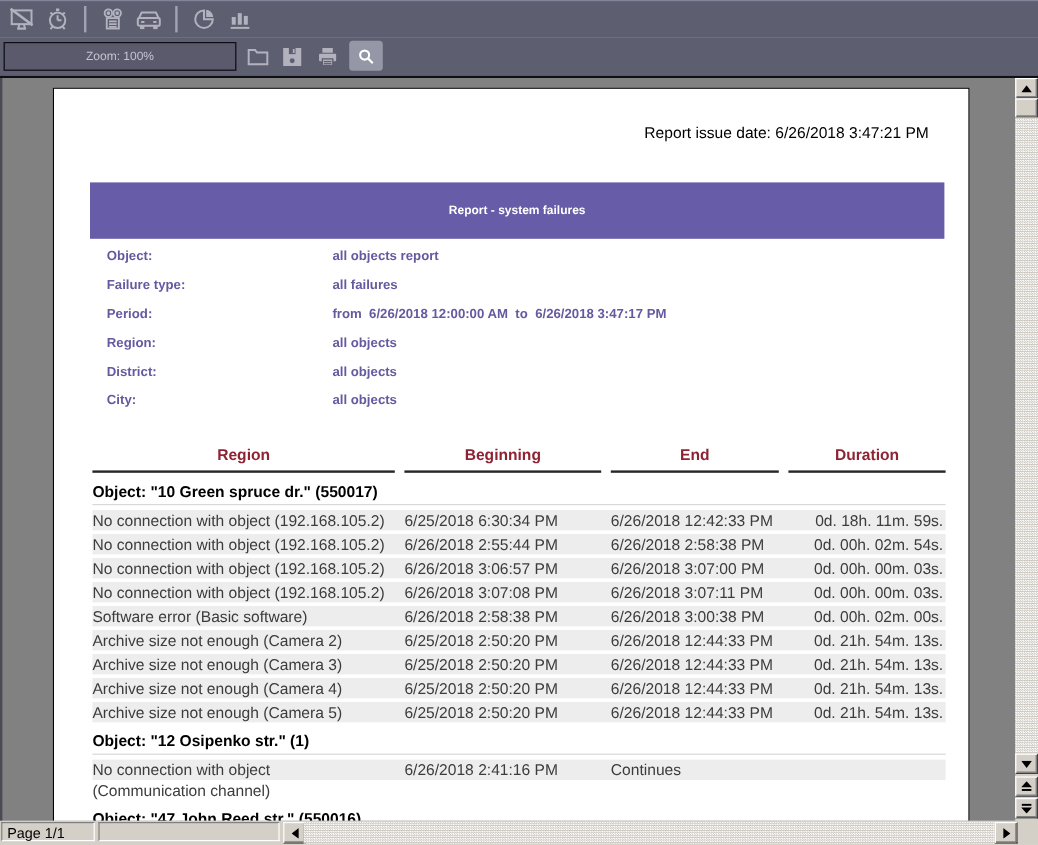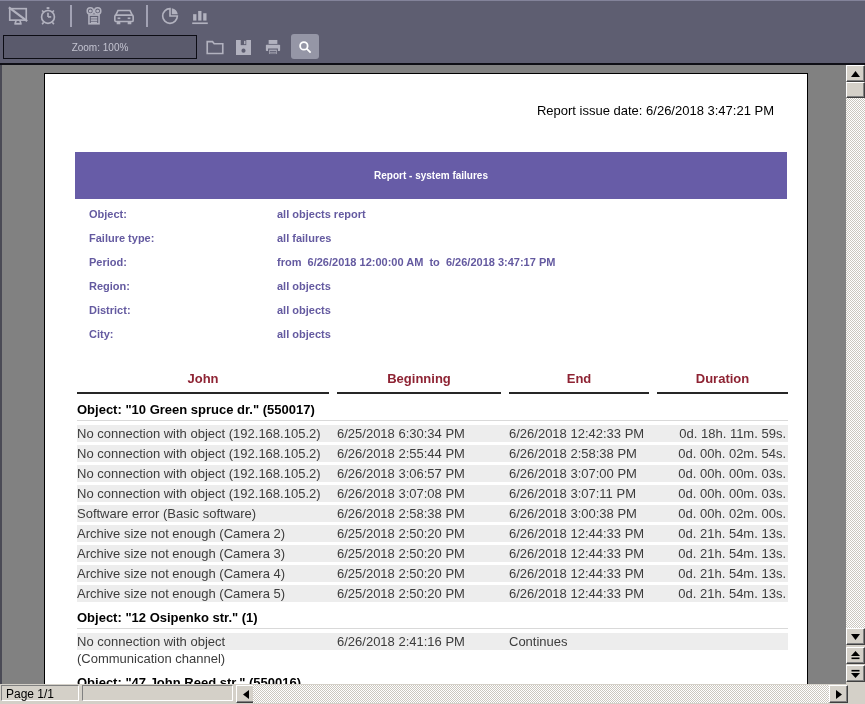--- a/index.html
+++ b/index.html
@@ -221,21 +221,21 @@
           <div class="flabel">District:</div>
           <div class="fvalue">all objects</div>
         </div>
         <div class="frow">
           <div class="flabel">City:</div>
           <div class="fvalue">all objects</div>
         </div>
       </div>
     <div id="tablewrap">
       <div class="hrow" id="thead">
-          <div class="hcell">John</div>
+          <div class="hcell">Region</div>
           <div class="hcell">Beginning</div>
           <div class="hcell">End</div>
           <div class="hcell">Duration</div>
         </div>
       <div id="tbody">
           <div class="sect">Object: "10 Green spruce dr." (550017)</div>
           <div class="drow">
             <div class="dcell c0">No connection with object (192.168.105.2)</div>
             <div class="dcell c1">6/25/2018 6:30:34 PM</div>
             <div class="dcell c2">6/26/2018 12:42:33 PM</div>

